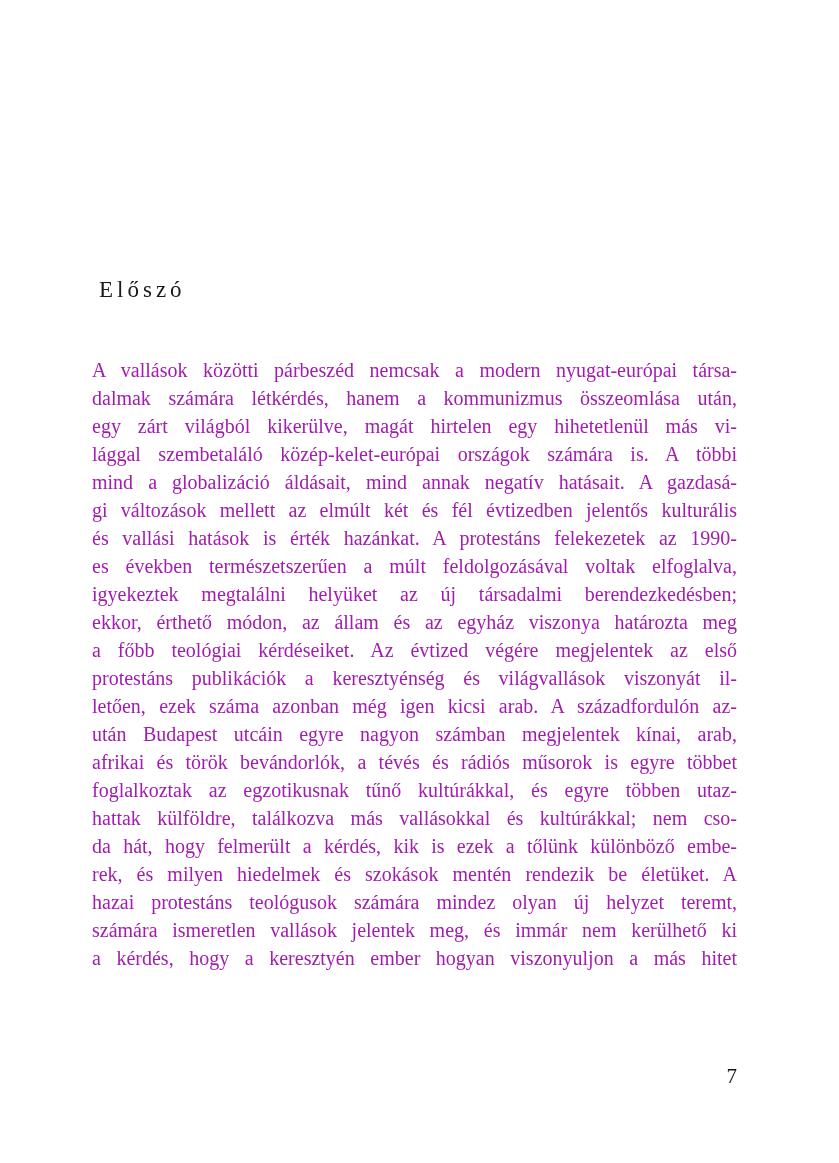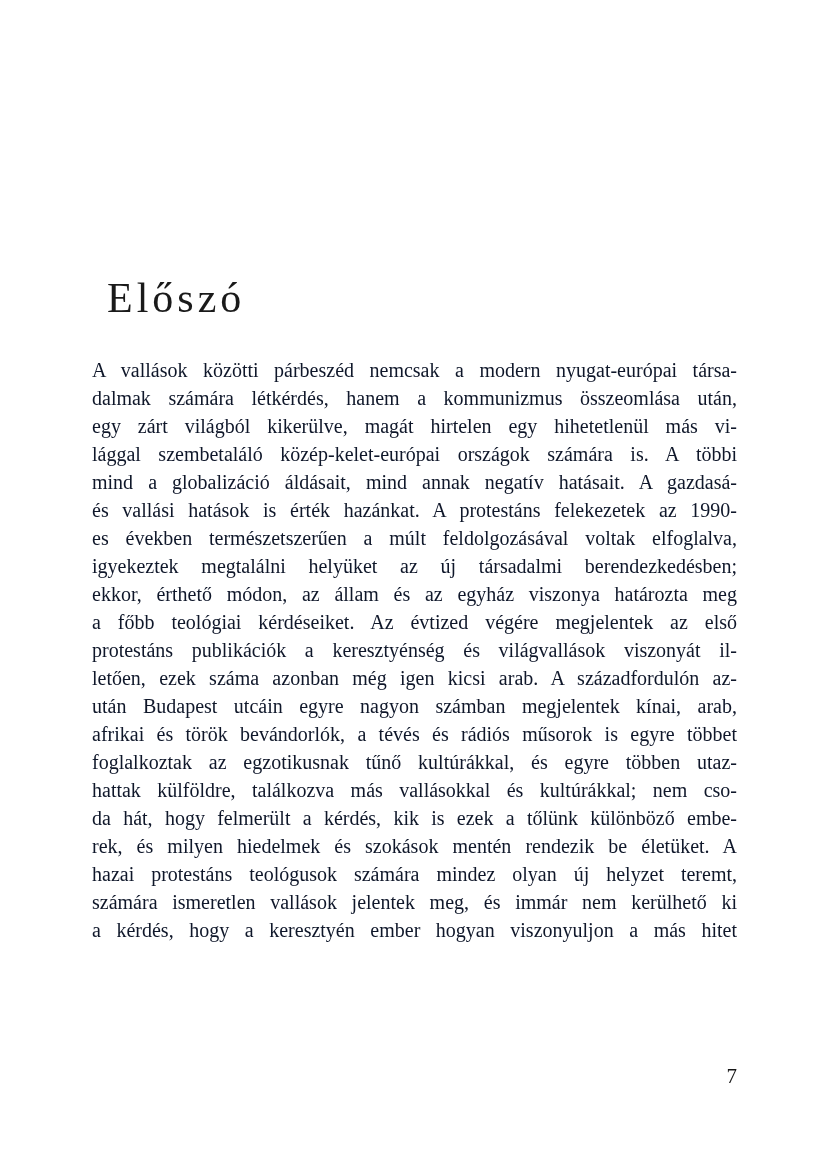--- a/index.html
+++ b/index.html
@@ -13,41 +13,41 @@
     height: 1163px;
     background: #ffffff;
     overflow: hidden;
     font-family: "Liberation Serif", serif;
     color: #161616;
   }
   .chapter-title {
     position: absolute;
     left: 91px;
     top: 263px;
-    margin: 16px;
-    font-size: 42px;
+    margin: 8px;
+    font-size: 23px;
     font-weight: normal;
     letter-spacing: 4px;
     line-height: 38px;
     color: #1a1a1a;
   }
   .body-paragraph {
     position: absolute;
     left: 92px;
     top: 356px;
     width: 645px;
   }
   .paragraph-line {
     font-size: 20px;
     line-height: 28px;
     height: 28px;
     white-space: normal;
     text-align: justify;
     text-align-last: justify;
-    color: #0f172a;
+    color: #a21caf;
   }
   .page-number {
     position: absolute;
     left: 92px;
     top: 1062px;
     width: 645px;
     text-align: right;
     font-size: 21px;
     line-height: 28px;
     color: #161616;
@@ -59,20 +59,21 @@
 <div class="page">
 
   <h1 class="chapter-title">Előszó</h1>
 
   <div class="body-paragraph">
     <div class="paragraph-line">A vallások közötti párbeszéd nemcsak a modern nyugat-európai társa-</div>
     <div class="paragraph-line">dalmak számára létkérdés, hanem a kommunizmus összeomlása után,</div>
     <div class="paragraph-line">egy zárt világból kikerülve, magát hirtelen egy hihetetlenül más vi-</div>
     <div class="paragraph-line">lággal szembetaláló közép-kelet-európai országok számára is. A többi</div>
     <div class="paragraph-line">mind a globalizáció áldásait, mind annak negatív hatásait. A gazdasá-</div>
+    <div class="paragraph-line">gi változások mellett az elmúlt két és fél évtizedben jelentős kulturális</div>
     <div class="paragraph-line">és vallási hatások is érték hazánkat. A protestáns felekezetek az 1990-</div>
     <div class="paragraph-line">es években természetszerűen a múlt feldolgozásával voltak elfoglalva,</div>
     <div class="paragraph-line">igyekeztek megtalálni helyüket az új társadalmi berendezkedésben;</div>
     <div class="paragraph-line">ekkor, érthető módon, az állam és az egyház viszonya határozta meg</div>
     <div class="paragraph-line">a főbb teológiai kérdéseiket. Az évtized végére megjelentek az első</div>
     <div class="paragraph-line">protestáns publikációk a keresztyénség és világvallások viszonyát il-</div>
     <div class="paragraph-line">letően, ezek száma azonban még igen kicsi arab. A századfordulón az-</div>
     <div class="paragraph-line">után Budapest utcáin egyre nagyon számban megjelentek kínai, arab,</div>
     <div class="paragraph-line">afrikai és török bevándorlók, a tévés és rádiós műsorok is egyre többet</div>
     <div class="paragraph-line">foglalkoztak az egzotikusnak tűnő kultúrákkal, és egyre többen utaz-</div>

